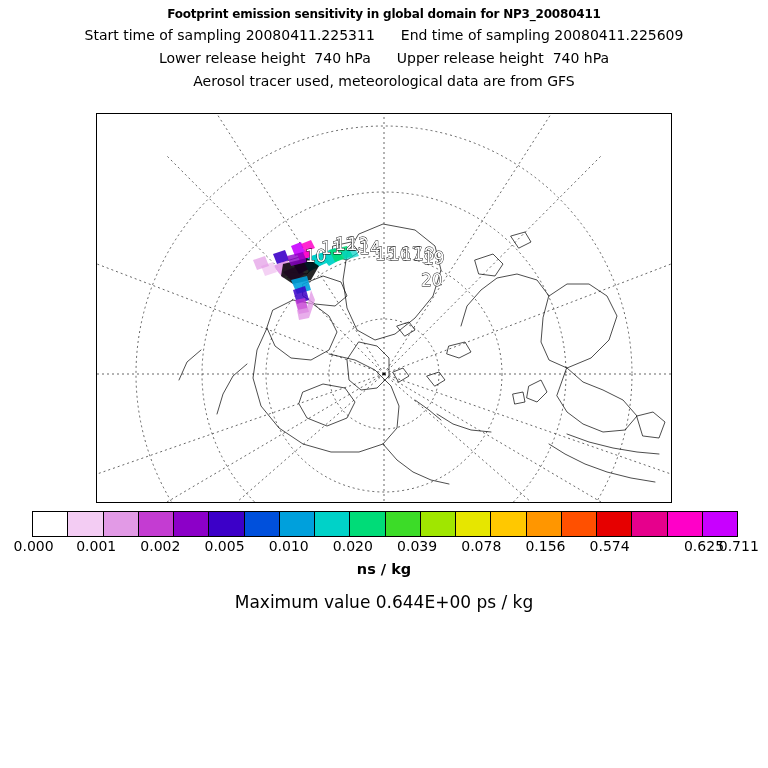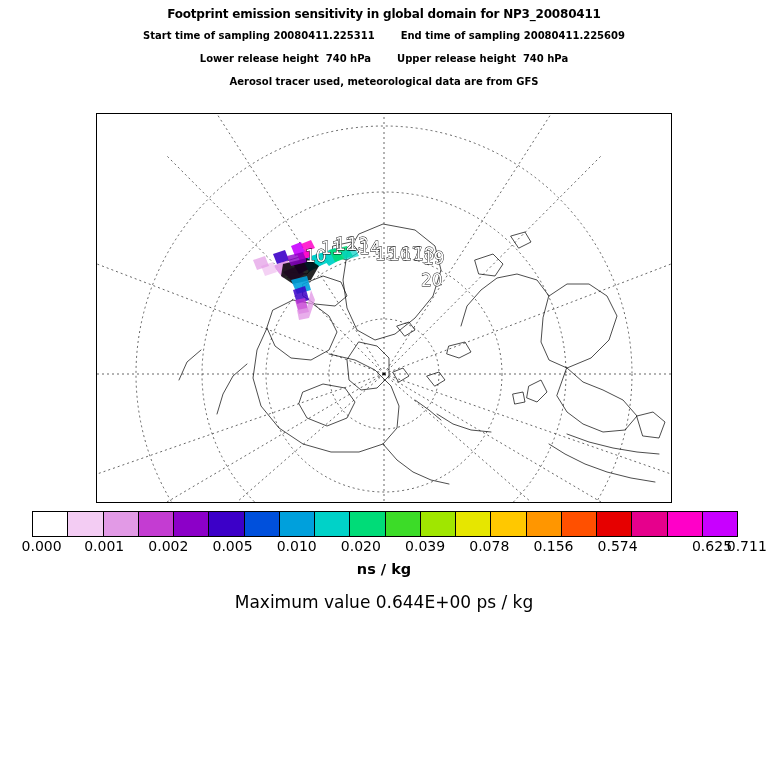--- a/index.html
+++ b/index.html
@@ -29,24 +29,23 @@
     width: 768px;
     text-align: center;
   }
   .title {
     font-size: 12px;
     font-weight: bold;
     letter-spacing: -0.2px;
     line-height: 20px;
   }
   .subline {
-    font-size: 10px;
+    font-size: 14px;
     line-height: 23px;
     white-space: pre;
-    font-weight: bold;
   }
   .subline .gap { display: inline-block; width: 26px; }
 
   
   .map-frame {
     position: absolute;
     left: 96px;
     top: 113px;
     width: 576px;
     height: 390px;
@@ -81,21 +80,20 @@
     box-sizing: border-box;
   }
   .cbar .seg:last-child { border-right: none; }
 
   .cbar-ticks {
     position: absolute;
     left: 0;
     top: 538px;
     width: 612px;
     height: 18px;
-    margin-left: 8px;
   }
   .tick-label {
     position: absolute;
     font-size: 14px;
     line-height: 16px;
     white-space: nowrap;
     transform: translateX(-50%);
   }
   .cbar-unit {
     position: absolute;

